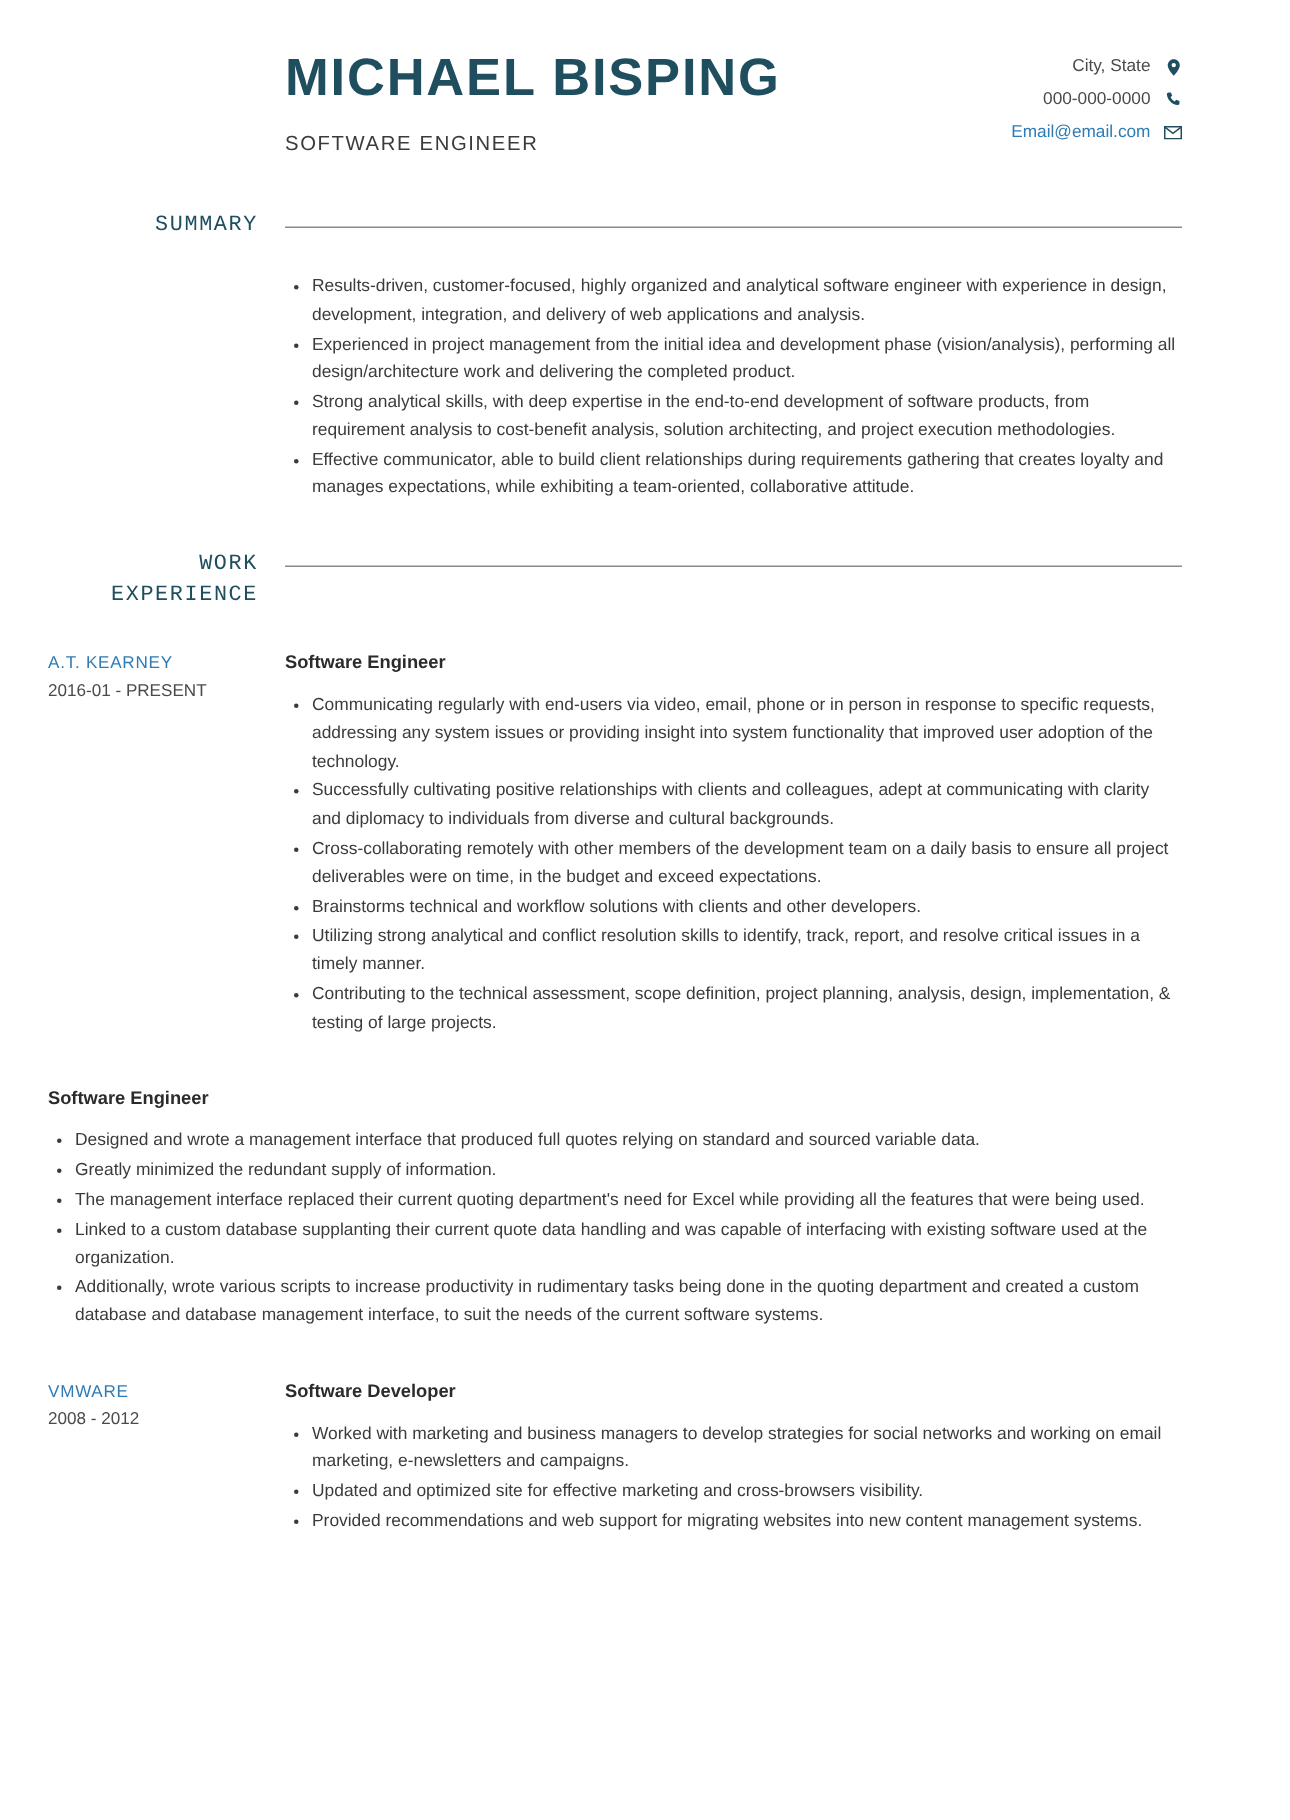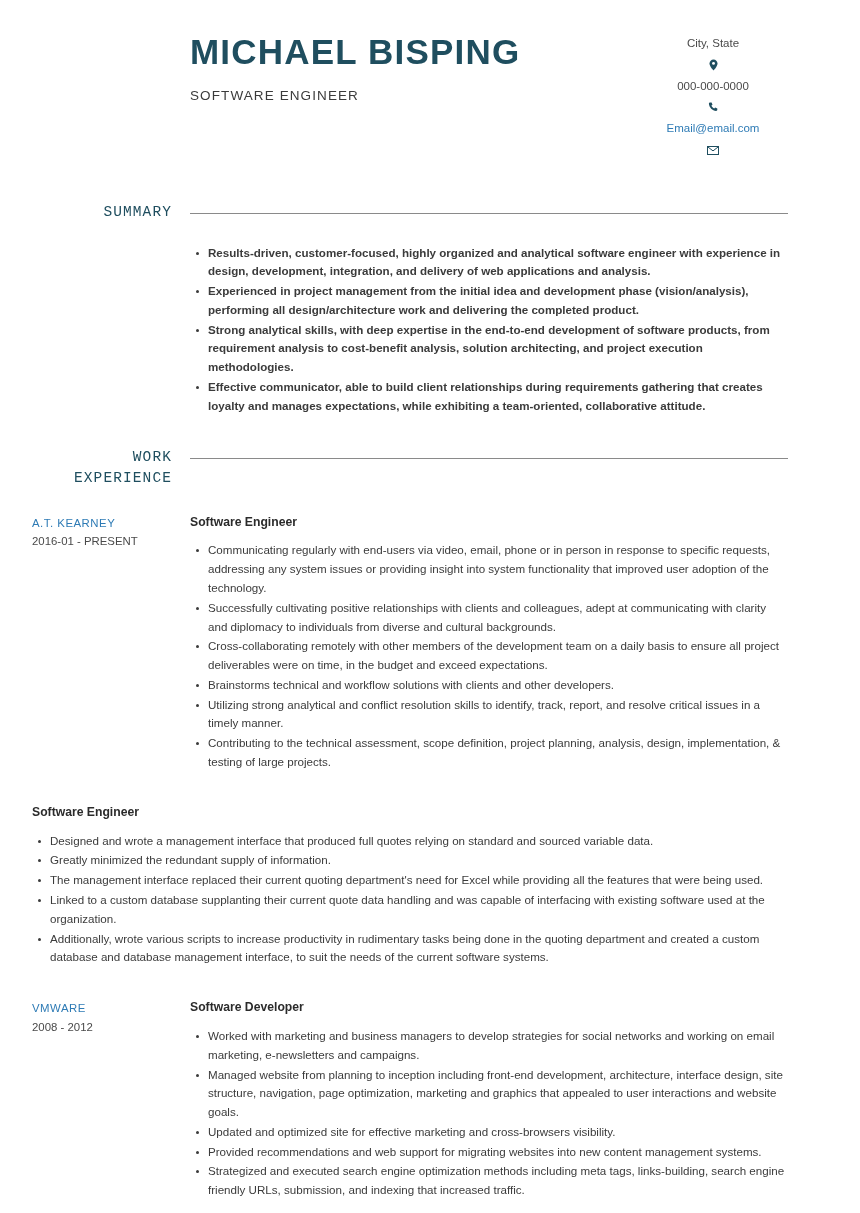--- a/index.html
+++ b/index.html
@@ -52,21 +52,20 @@
     padding-top: 10px;
     min-width: 150px;
   }
   .contact-row {
     display: flex;
     align-items: center;
     justify-content: flex-end;
     gap: 9px;
     margin-bottom: 9px;
     white-space: nowrap;
-    flex-direction: column;
   }
   .contact-row .ctext { line-height: 1; }
   .contact-row.email .ctext { color: #2e7bb5; }
   .ico {
     width: 12px;
     height: 13px;
     display: inline-flex;
     align-items: center;
     justify-content: center;
     color: #1f4e5f;
@@ -124,21 +123,21 @@
     content: "";
     position: absolute;
     left: -12px;
     top: 8px;
     width: 3px;
     height: 3px;
     background: #3b3b3b;
     border-radius: 50%;
   }
 
-  .summary-body { padding-top: 30px; font-weight: bold; }
+  .summary-body { padding-top: 30px; }
 
   
   .entry {
     display: flex;
     align-items: flex-start;
   }
   .entry-left {
     width: 158px;
     flex: 0 0 158px;
     text-align: left;
@@ -286,23 +285,21 @@
 
   <div class="entry">
     <div class="entry-left">
       <div class="org">VMWARE</div>
       <div class="dates">2008 - 2012</div>
     </div>
     <div class="entry-right">
       <div class="entry-title">Software Developer</div>
       <ul class="bullets">
         <li>Worked with marketing and business managers to develop strategies for social networks and working on email marketing, e-newsletters and campaigns.</li>
-        <li>Managed website from planning to inception including front-end development, architecture, interface design, site structure, navigation, page optimization, marketing and graphics that appealed to user interactions and website goals.</li>
         <li>Updated and optimized site for effective marketing and cross-browsers visibility.</li>
         <li>Provided recommendations and web support for migrating websites into new content management systems.</li>
-        <li>Strategized and executed search engine optimization methods including meta tags, links-building, search engine friendly URLs, submission, and indexing that increased traffic.</li>
       </ul>
     </div>
   </div>
 
   <div class="edu-gap"></div>
 
 </div>
 
 </body></html>

